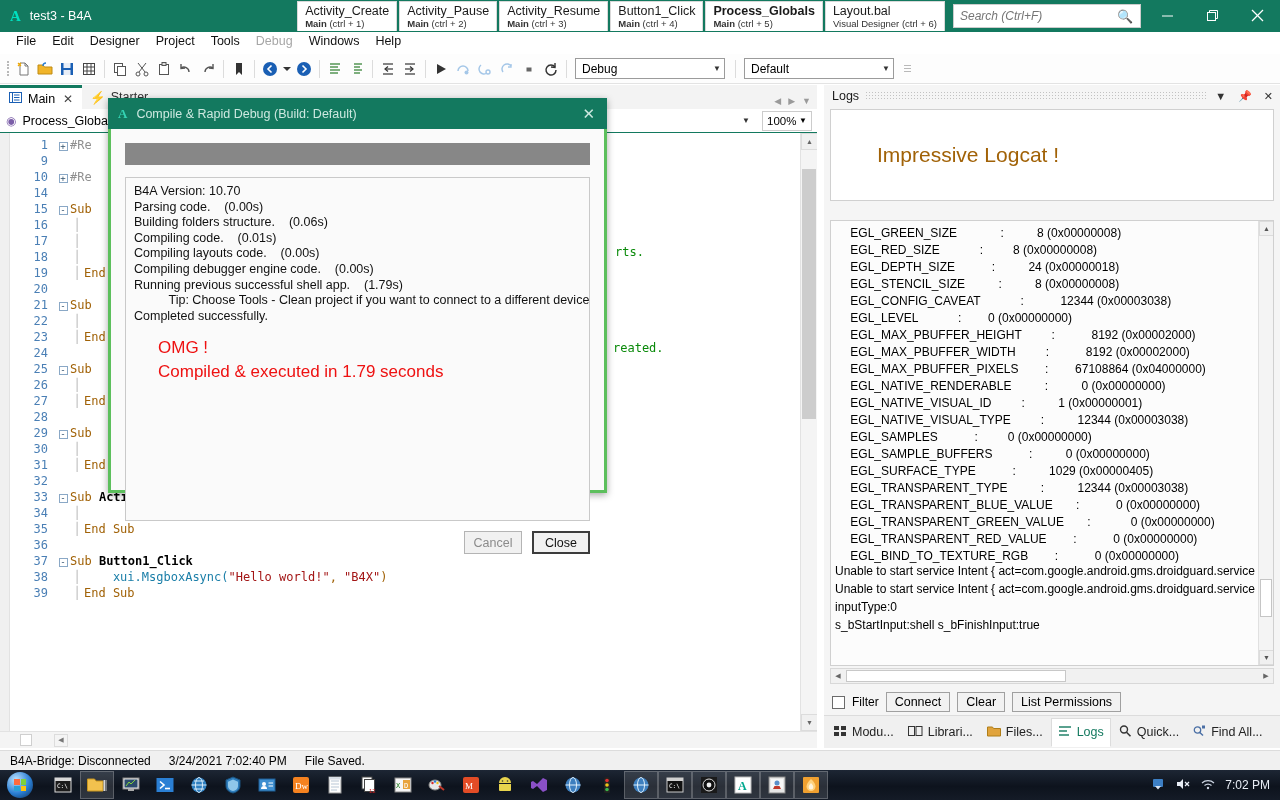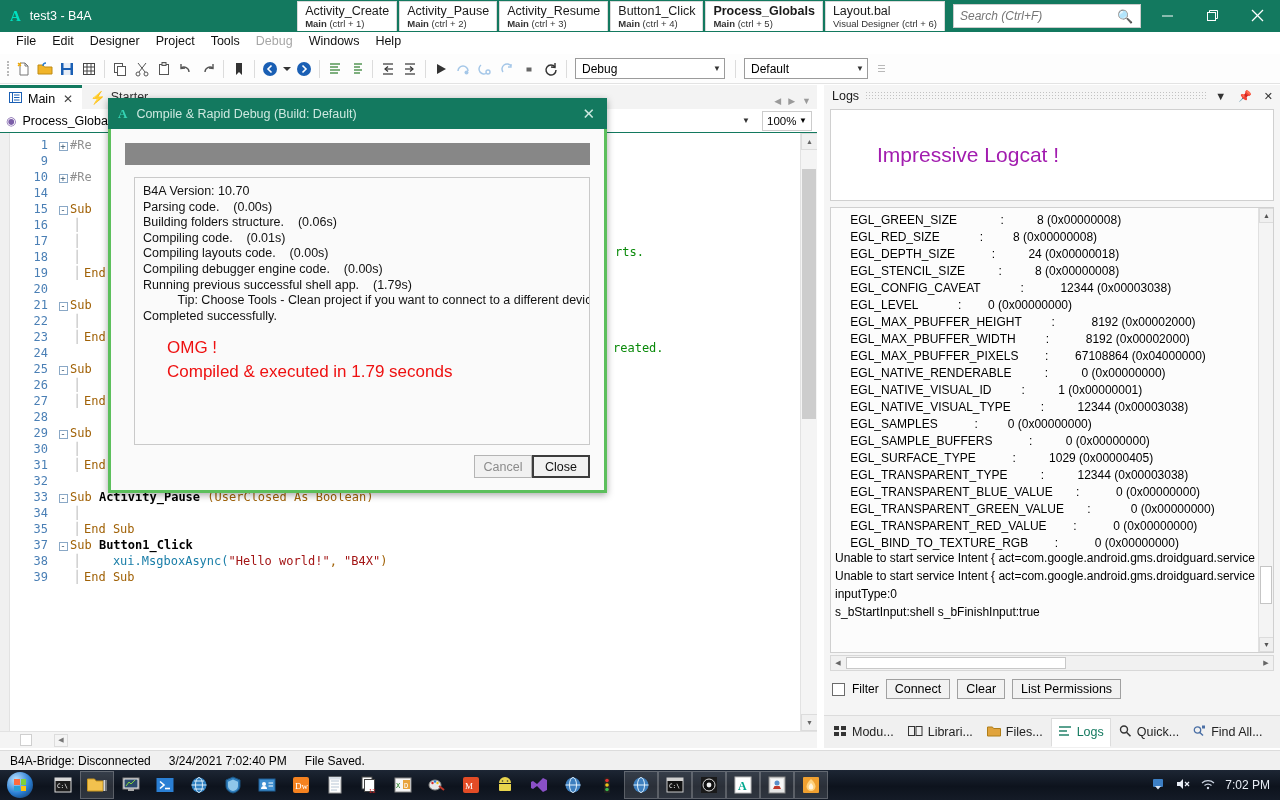--- a/index.html
+++ b/index.html
@@ -137,24 +137,24 @@
   .logs-head .ttl { font-size:12.5px; color:#1a1a1a; }
   .logs-dots { flex:1; height:10px;
      background-image:radial-gradient(#c2c2c2 0.8px, transparent 0.9px);
      background-size:3px 3px; }
   .logs-head .hicon { font-size:11px; color:#333; padding:0 3px; }
 
   .logs-banner {
     margin:2px 6px 0 6px; height:92px; background:#fff; border:1px solid #d0d0d0;
     display:flex; align-items:center; padding-left:46px;
   }
-  .logs-banner span { color:#a21caf; font-size:21px; font-family:"Liberation Sans", sans-serif; }
+  .logs-banner span { color:#a16207; font-size:21px; font-family:"Liberation Sans", sans-serif; }
 
   .logs-body {
-    margin:6px 6px 0 6px; height:446px; background:#fcfcfc; border:1px solid #d0d0d0;
+    margin:19px 6px 0 6px; height:446px; background:#fcfcfc; border:1px solid #d0d0d0;
     position:relative; overflow:hidden; padding:3px 0 0 0;
   }
   .log-line { height:17px; display:flex; align-items:center; font-size:12px; white-space:pre; padding-left:6px; }
   .log-line .lk { display:inline-block; }
   .log-plain { height:18px; font-size:12px; padding-left:4px; white-space:nowrap; overflow:hidden; }
   .logs-vscroll { position:absolute; right:0; top:0; width:15px; height:100%; background:#f4f4f4; border-left:1px solid #e0e0e0; }
   .lsb-btn { width:15px; height:15px; background:#f0f0f0; border:1px solid #dcdcdc; display:flex; align-items:center; justify-content:center; font-size:7px; color:#555; }
   .logs-hscroll { margin:2px 6px 0 6px; height:16px; background:#f1f1f1; border:1px solid #d8d8d8; display:flex; align-items:center; justify-content:space-between; padding:0 1px; }
   .lhs-thumb { height:12px; background:#fff; border:1px solid #c8c8c8; width:220px; margin-left:2px; }
   .lhs-btn { width:12px; height:12px; display:flex; align-items:center; justify-content:center; font-size:7px; color:#666; }
@@ -203,26 +203,26 @@
   }
   .modal-title {
     height:31px; background:#13795f; display:flex; align-items:center; padding:0 6px 0 10px;
     margin:-3px -3px 0 -3px;
   }
   .modal-title .mlogo { color:#35d4b4; font-weight:bold; font-size:13px; margin-right:9px; font-family:"Liberation Serif", serif; }
   .modal-title .mttl { color:#cde8e0; font-size:12.5px; flex:1; }
   .modal-title .mx { color:#cde8e0; font-size:15px; padding:0 6px; }
   .modal-progress { margin:14px 14px 0 14px; height:22px; background:#878787; }
   .modal-out {
-    margin:12px 14px 0 23px; height:268px; background:#fafafa; border:1px solid #c9c9c9;
+    margin:12px 14px 0 14px; height:344px; background:#fafafa; border:1px solid #c9c9c9;
     padding:6px 8px; overflow:hidden;
   }
   .mo-line { font-size:12.5px; line-height:15.6px; white-space:pre; color:#111; }
   .mo-big { color:#ee1111; font-size:17px; line-height:24px; padding-left:24px; }
-  .modal-btns { display:flex; justify-content:flex-end; margin:10px 14px 0 14px; }
+  .modal-btns { display:flex; justify-content:flex-end; gap:10px; margin:10px 14px 0 14px; }
   .mbtn { width:58px; height:23px; font-size:12.5px; background:#f1f1f1; border:1px solid #b4b4b4;
           display:flex; align-items:center; justify-content:center; color:#8b8b8b; }
   .mbtn.primary { color:#111; border:2px solid #3c3c3c; background:#f1f1f1; }
 </style>
 </head>
 <body>
 
 <div class="app">
 
   <div class="titlebar">
@@ -466,21 +466,21 @@
           <path d="M12 6A5 5 0 1 0 13 9" stroke="#333" fill="none" stroke-width="1.5"></path>
           <polyline points="12,2 12,6.5 8,6" stroke="#333" fill="none" stroke-width="1.4"></polyline>
         </svg>
     </div>
     <div class="tb-sep"></div>
     <div class="tb-combo">
       <span>Debug</span>
       <span class="arw">▼</span>
     </div>
     <div class="tb-sep" style="margin-left:10px;"></div>
-    <div class="tb-combo" style="width:124px;">
+    <div class="tb-combo" style="width:150px;">
       <span>Default</span>
       <span class="arw">▼</span>
     </div>
     <div class="tb-tail">
         <i></i>
         <i></i>
         <i></i>
       </div>
   </div>
 
@@ -543,20 +543,21 @@
           <div class="crow"><span class="lineno">26</span><span class="fold"></span><span class="vline">│</span><span></span></div>
           <div class="crow"><span class="lineno">27</span><span class="fold"></span><span class="vline">│</span><span><span class="kw">End</span></span></div>
           <div class="crow"><span class="lineno">28</span><span class="fold"></span><span></span></div>
           <div class="crow"><span class="lineno">29</span><span class="fold"><span class="bx">-</span></span><span><span class="kw">Sub</span></span></div>
           <div class="crow"><span class="lineno">30</span><span class="fold"></span><span class="vline">│</span><span></span></div>
           <div class="crow"><span class="lineno">31</span><span class="fold"></span><span class="vline">│</span><span><span class="kw">End</span></span></div>
           <div class="crow"><span class="lineno">32</span><span class="fold"></span><span></span></div>
           <div class="crow"><span class="lineno">33</span><span class="fold"><span class="bx">-</span></span><span><span class="kw">Sub </span><span class="id-b">Activity_Pause </span><span class="kw">(UserClosed As Boolean)</span></span></div>
           <div class="crow"><span class="lineno">34</span><span class="fold"></span><span class="vline">│</span><span></span></div>
           <div class="crow"><span class="lineno">35</span><span class="fold"></span><span class="vline">│</span><span><span class="kw">End Sub</span></span></div>
+          <div class="crow"><span class="lineno">36</span><span class="fold"></span><span></span></div>
           <div class="crow"><span class="lineno">37</span><span class="fold"><span class="bx">-</span></span><span><span class="kw">Sub </span><span class="id-b">Button1_Click</span></span></div>
           <div class="crow"><span class="lineno">38</span><span class="fold"></span><span class="vline">│</span><span><span class="obj">    xui</span><span class="obj">.MsgboxAsync(</span><span class="str">"Hello world!"</span><span class="kw">, </span><span class="str">"B4X"</span><span class="kw">)</span></span></div>
           <div class="crow"><span class="lineno">39</span><span class="fold"></span><span class="vline">│</span><span><span class="kw">End Sub</span></span></div>
         </div>
 
       <div style="position:absolute; left:615px; top:112px; font-family:'DejaVu Sans Mono', monospace; font-size:12px; color:#0a8a0a;">rts.</div>
       <div style="position:absolute; left:613px; top:208px; font-family:'DejaVu Sans Mono', monospace; font-size:12px; color:#0a8a0a;">reated.</div>
 
       <div class="code-vscroll">
         <div class="sb-btn">▲</div>

